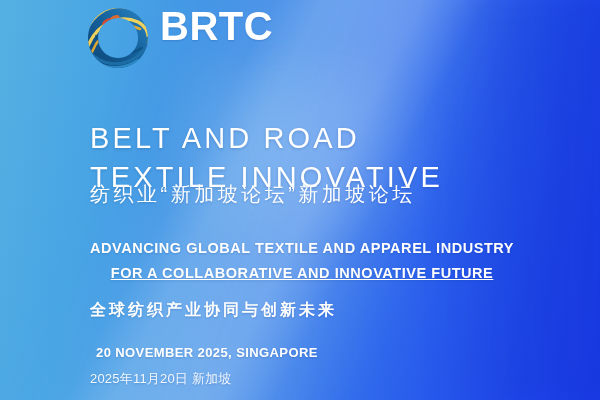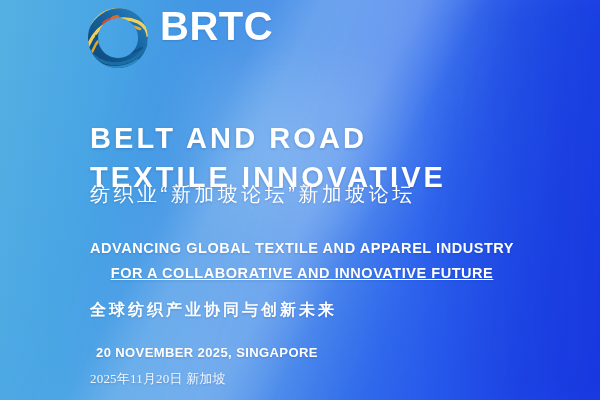--- a/index.html
+++ b/index.html
@@ -91,21 +91,21 @@
     text-shadow: 0 1px 2px rgba(0,40,110,0.18);
   }
 
   
   .headline {
     position: absolute;
     top: 100px;
     left: 90px;
     color: #ffffff;
     font-size: 29px;
-    font-weight: 700;
+    font-weight: 400;
     letter-spacing: 3.1px;
     line-height: 1.33;
     text-shadow: 0 1px 3px rgba(0,40,110,0.22);
   }
   .headline .l2 { display: block; }
 
   
   .cn-title {
     position: absolute;
     top: 182px;
@@ -160,21 +160,20 @@
   }
   .date-cn {
     position: absolute;
     top: 370px;
     left: 90px;
     color: #f2f8ff;
     font-size: 13px;
     font-weight: 400;
     letter-spacing: 0.2px;
     text-shadow: 0 1px 2px rgba(0,40,110,0.20);
-    font-family: Liberation Serif, serif;
   }
 </style>
 </head>
 <body>
 
 <div id="poster">
 
   <div class="swath-a"></div>
   <div class="swath-b"></div>
   <div class="swath-c"></div>

